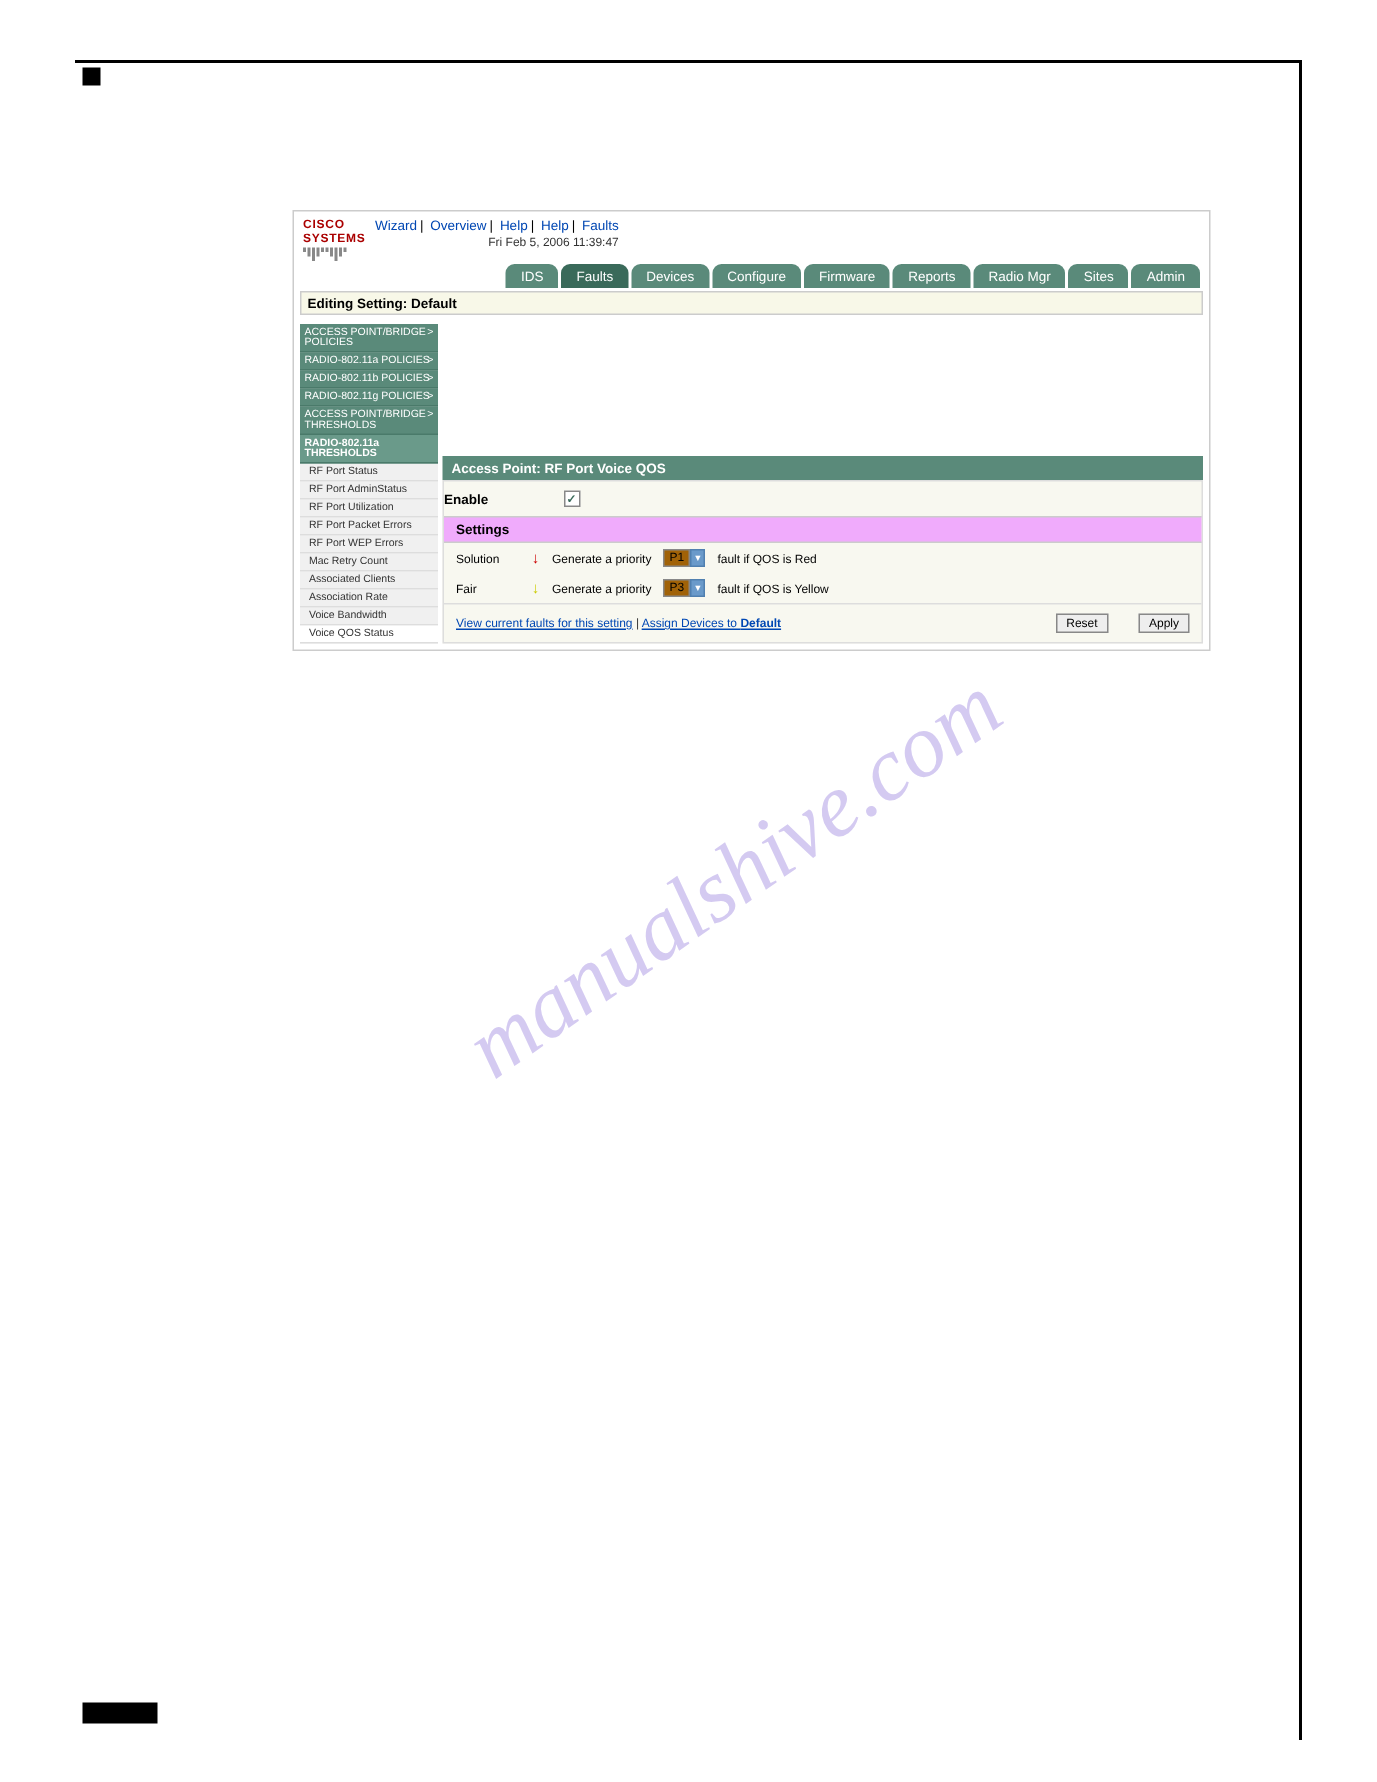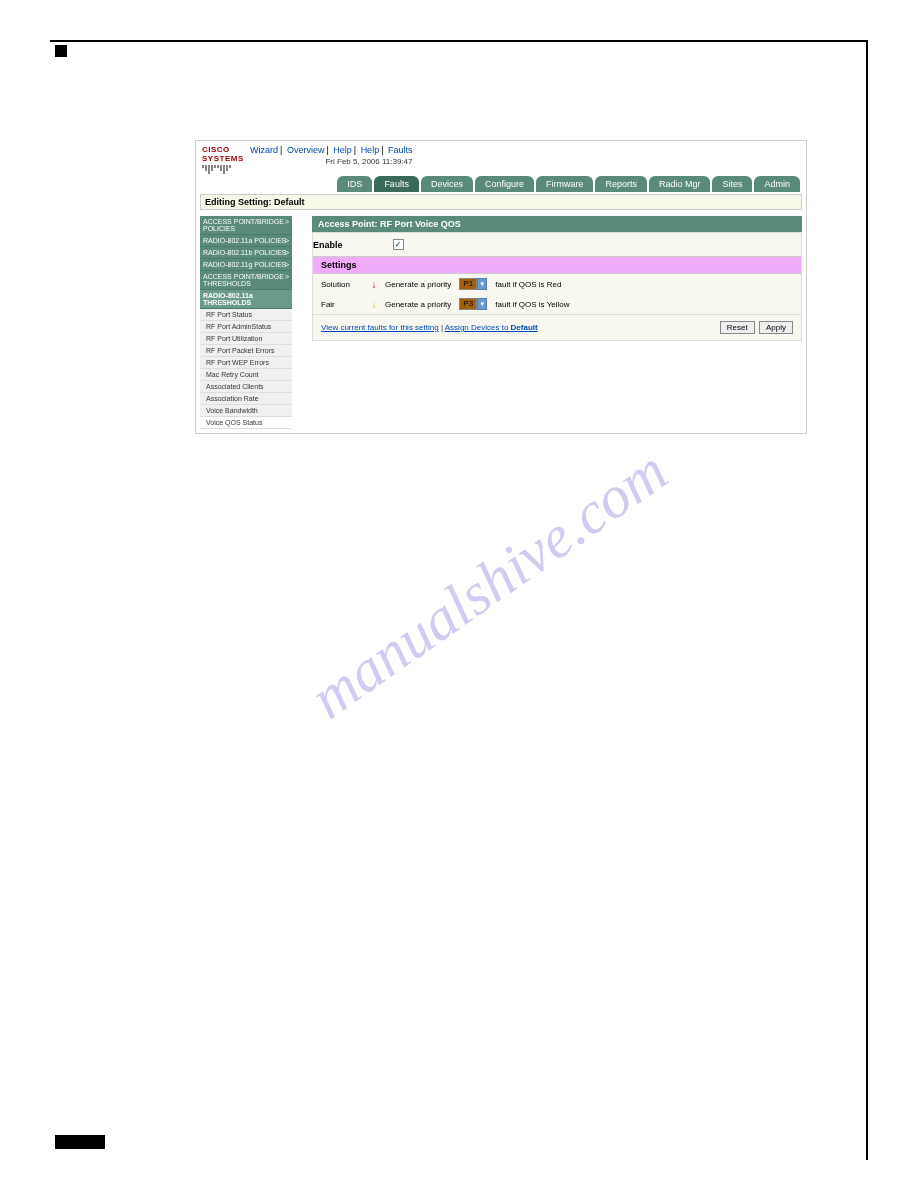--- a/index.html
+++ b/index.html
@@ -18,21 +18,21 @@
 .header-links a { color: #0047b3; text-decoration: none; }
 .header-links .sep { color: #000; padding: 0 2px; }
 .timestamp { color: #333; font-size: 8px; margin-top: 2px; }
 .tabs { display: flex; justify-content: flex-end; padding: 0 6px; margin-top: 2px; }
 .tab { background: #5a8a7a; color: #fff; font-size: 9px; padding: 3px 10px; border-radius: 6px 6px 0 0; margin-left: 2px; cursor: pointer; }
 .tab.active { background: #3a6a5a; }
 .subnav { background: linear-gradient(#c8d8d8, #9ab5b0); padding: 2px 6px; font-size: 9px; color: #fff; }
 .subnav a { color: #fff; text-decoration: none; }
 .subnav .sep { color: #ddd; padding: 0 3px; }
 .editing-bar { background: #f8f8e8; border: 1px solid #ccc; padding: 2px 4px; margin: 2px 4px; font-size: 9px; font-weight: bold; }
-.main { display: flex; padding: 4px; gap: 20px; }
+.main { display: flex; padding: 4px; gap: 3px; align-items: flex-end; }
 .sidebar { width: 92px; background: #e0e0e0; }
 .side-group { background: #5a8a7a; color: #fff; font-size: 7px; padding: 2px 3px; border-bottom: 1px solid #4a7a6a; position: relative; cursor: pointer; }
 .side-group::after { content: '>'; position: absolute; right: 3px; top: 2px; color: #fff; font-size: 7px; }
 .side-group.expanded { background: #6a9a8a; font-weight: bold; }
 .side-group.expanded::after { content: ''; }
 .side-item { background: #f0f0f0; color: #333; font-size: 7px; padding: 2px 3px 2px 6px; border-bottom: 1px solid #ddd; cursor: pointer; }
 .side-item.active { background: #fff; }
 .content { flex: 1; }
 .panel-header { background: #5a8a7a; color: #fff; font-size: 9px; font-weight: bold; padding: 3px 6px; }
 .panel-body { background: #f8f8f0; border: 1px solid #ddd; }
@@ -44,21 +44,21 @@
 .arrow-icon { width: 10px; text-align: center; font-size: 10px; }
 .arrow-red { color: #c00; }
 .arrow-yellow { color: #cc0; }
 .arrow-green { color: #0a0; }
 .priority-select { display: inline-flex; align-items: center; margin: 0 2px; }
 .priority-input { width: 18px; height: 12px; border: 1px solid #888; background: #a16207; font-size: 8px; text-align: center; }
 .priority-arrow { width: 10px; height: 12px; background: #6a9aca; color: #fff; font-size: 7px; display: inline-flex; align-items: center; justify-content: center; border: 1px solid #5080b0; }
 .footer-links { padding: 6px 8px; font-size: 8px; display: flex; justify-content: space-between; align-items: center; border-top: 1px solid #ddd; }
 .footer-links a { color: #0047b3; text-decoration: underline; }
 .footer-links .plain { color: #333; text-decoration: none; }
-.footer-buttons button { font-size: 8px; padding: 1px 6px; background: #eee; border: 1px solid #888; cursor: pointer; margin-left: 2px; }
+.footer-buttons button { font-size: 8px; padding: 1px 6px; background: #eee; border: 1px solid #888; cursor: pointer; margin-left: 18px; }
 .watermark { position: absolute; top: 550px; left: 280px; font-size: 60px; color: #b8a8e8; opacity: 0.6; transform: rotate(-35deg); font-style: italic; font-family: serif; pointer-events: none; z-index: 100; }
 </style>
 </head>
 <body>
 
 <div class="page-frame"></div>
 <div class="page-corner-tl"></div>
 <div class="page-corner-bl"></div>
 
 <div class="watermark">manualshive.com</div>

